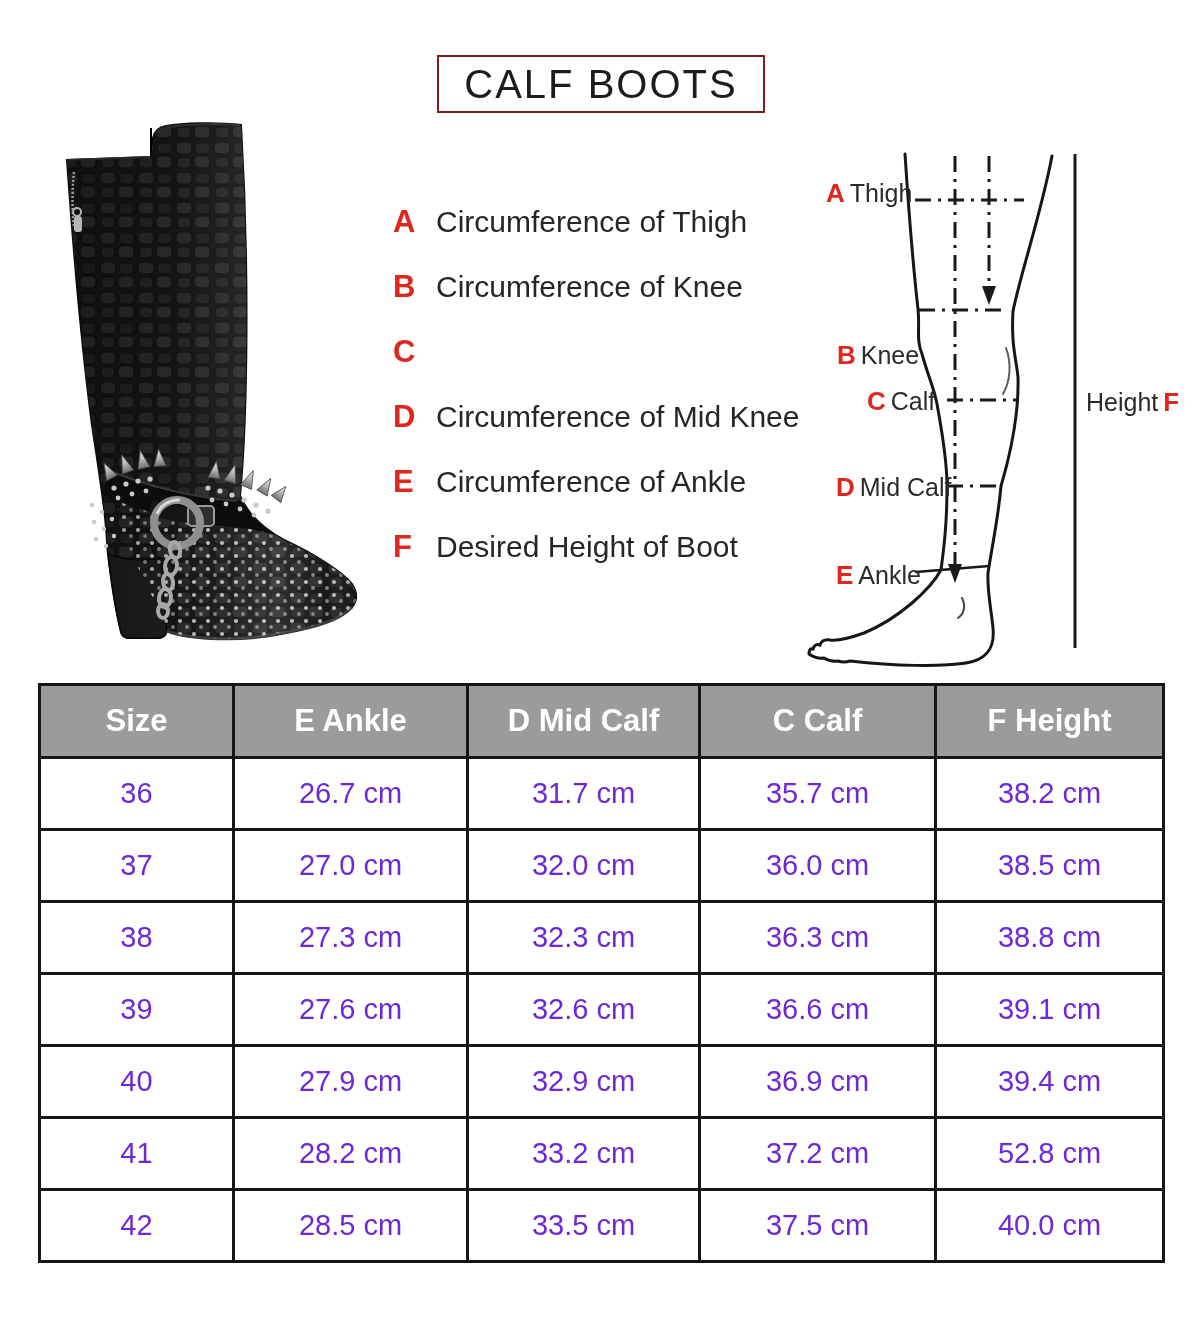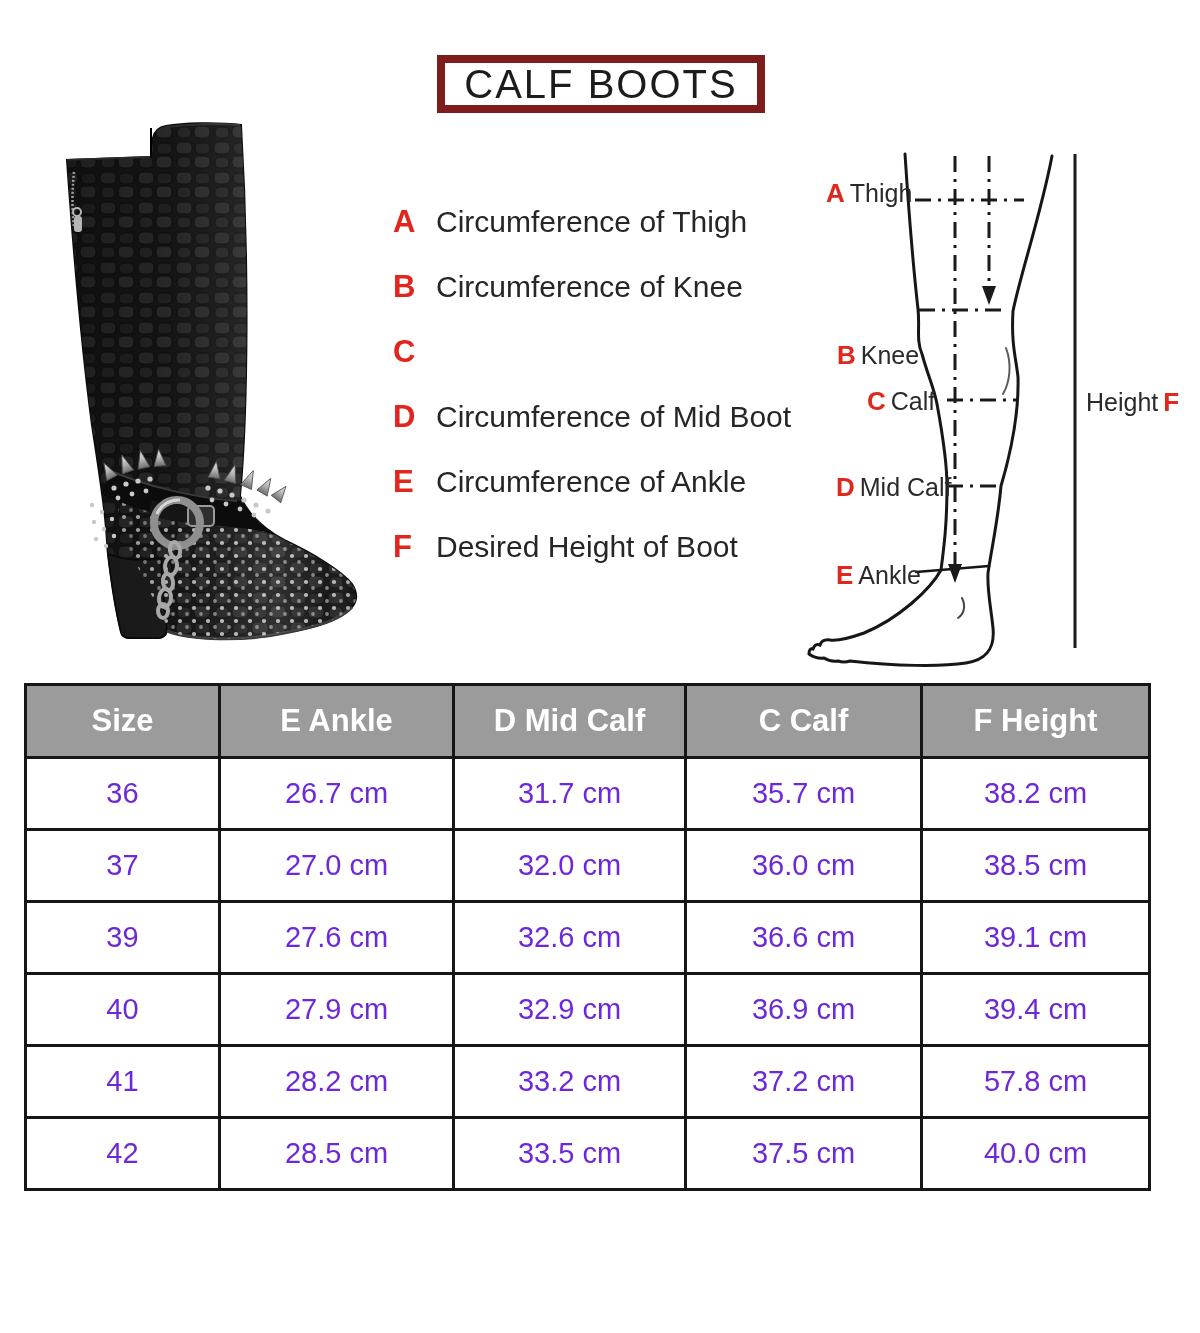--- a/index.html
+++ b/index.html
@@ -3,36 +3,36 @@
 <meta charset="utf-8">
 <style>
   html,body{margin:0;padding:0;background:#ffffff;}
   .canvas{
     position:relative;width:1200px;height:1333px;background:#ffffff;
     font-family:"Liberation Sans",sans-serif;overflow:hidden;
   }
   
   .title-box{
     position:absolute;left:437px;top:55px;width:328px;height:58px;
-    border:8px solid #7f1d1d;box-sizing:border-box;
+    border:2px solid #7f1d1d;box-sizing:border-box;
     display:flex;align-items:center;justify-content:center;
   }
   .title-box span{font-size:40px;letter-spacing:2px;color:#1c1c1c;}
   
   .legend{position:absolute;left:393px;top:204px;}
   .legend-row{display:flex;align-items:baseline;height:34px;margin-bottom:31px;}
   .legend-letter{color:#e0261d;font-weight:bold;font-size:31px;width:35px;flex:0 0 35px;}
   .legend-label{font-size:30px;color:#262626;white-space:nowrap;margin-left:8px;}
   
   .dlabel{position:absolute;font-size:25px;color:#2a2a2a;white-space:nowrap;}
   .dlabel .dletter{color:#e0261d;font-weight:bold;font-size:26px;margin-right:5px;}
   .dlabel .dletter-after{color:#e0261d;font-weight:bold;font-size:26px;margin-left:5px;}
   
   table.size-table{
-    position:absolute;left:24px;top:683px;width:1124px;
+    position:absolute;left:38px;top:683px;width:1124px;
     border-collapse:collapse;table-layout:fixed;padding-left:12px;
   }
   .size-table th{
     background:#9b9b9b;color:#ffffff;font-size:31px;font-weight:bold;
     height:68px;border:3px solid #161616;text-align:center;vertical-align:middle;
   }
   .size-table td{
     background:#ffffff;color:#6d28d9;font-size:29px;
     height:67px;border:3px solid #161616;text-align:center;vertical-align:middle;
   }
@@ -189,21 +189,21 @@
     </div>
     <div class="legend-row">
       <span class="legend-letter">B</span>
       <span class="legend-label">Circumference of Knee</span>
     </div>
     <div class="legend-row">
       <span class="legend-letter">C</span>
     </div>
     <div class="legend-row">
       <span class="legend-letter">D</span>
-      <span class="legend-label">Circumference of Mid Boot</span>
+      <span class="legend-label">Circumference of Mid Knee</span>
     </div>
     <div class="legend-row">
       <span class="legend-letter">E</span>
       <span class="legend-label">Circumference of Ankle</span>
     </div>
     <div class="legend-row">
       <span class="legend-letter">F</span>
       <span class="legend-label">Desired Height of Boot</span>
     </div>
   </div>
@@ -288,39 +288,46 @@
         <td>38.2 cm</td>
       </tr>
       <tr>
         <td>37</td>
         <td>27.0 cm</td>
         <td>32.0 cm</td>
         <td>36.0 cm</td>
         <td>38.5 cm</td>
       </tr>
       <tr>
+        <td>38</td>
+        <td>27.3 cm</td>
+        <td>32.3 cm</td>
+        <td>36.3 cm</td>
+        <td>38.8 cm</td>
+      </tr>
+      <tr>
         <td>39</td>
         <td>27.6 cm</td>
         <td>32.6 cm</td>
         <td>36.6 cm</td>
         <td>39.1 cm</td>
       </tr>
       <tr>
         <td>40</td>
         <td>27.9 cm</td>
         <td>32.9 cm</td>
         <td>36.9 cm</td>
         <td>39.4 cm</td>
       </tr>
       <tr>
         <td>41</td>
         <td>28.2 cm</td>
         <td>33.2 cm</td>
         <td>37.2 cm</td>
-        <td>57.8 cm</td>
+        <td>52.8 cm</td>
       </tr>
       <tr>
         <td>42</td>
         <td>28.5 cm</td>
         <td>33.5 cm</td>
         <td>37.5 cm</td>
         <td>40.0 cm</td>
       </tr>
     </tbody>
   </table>

